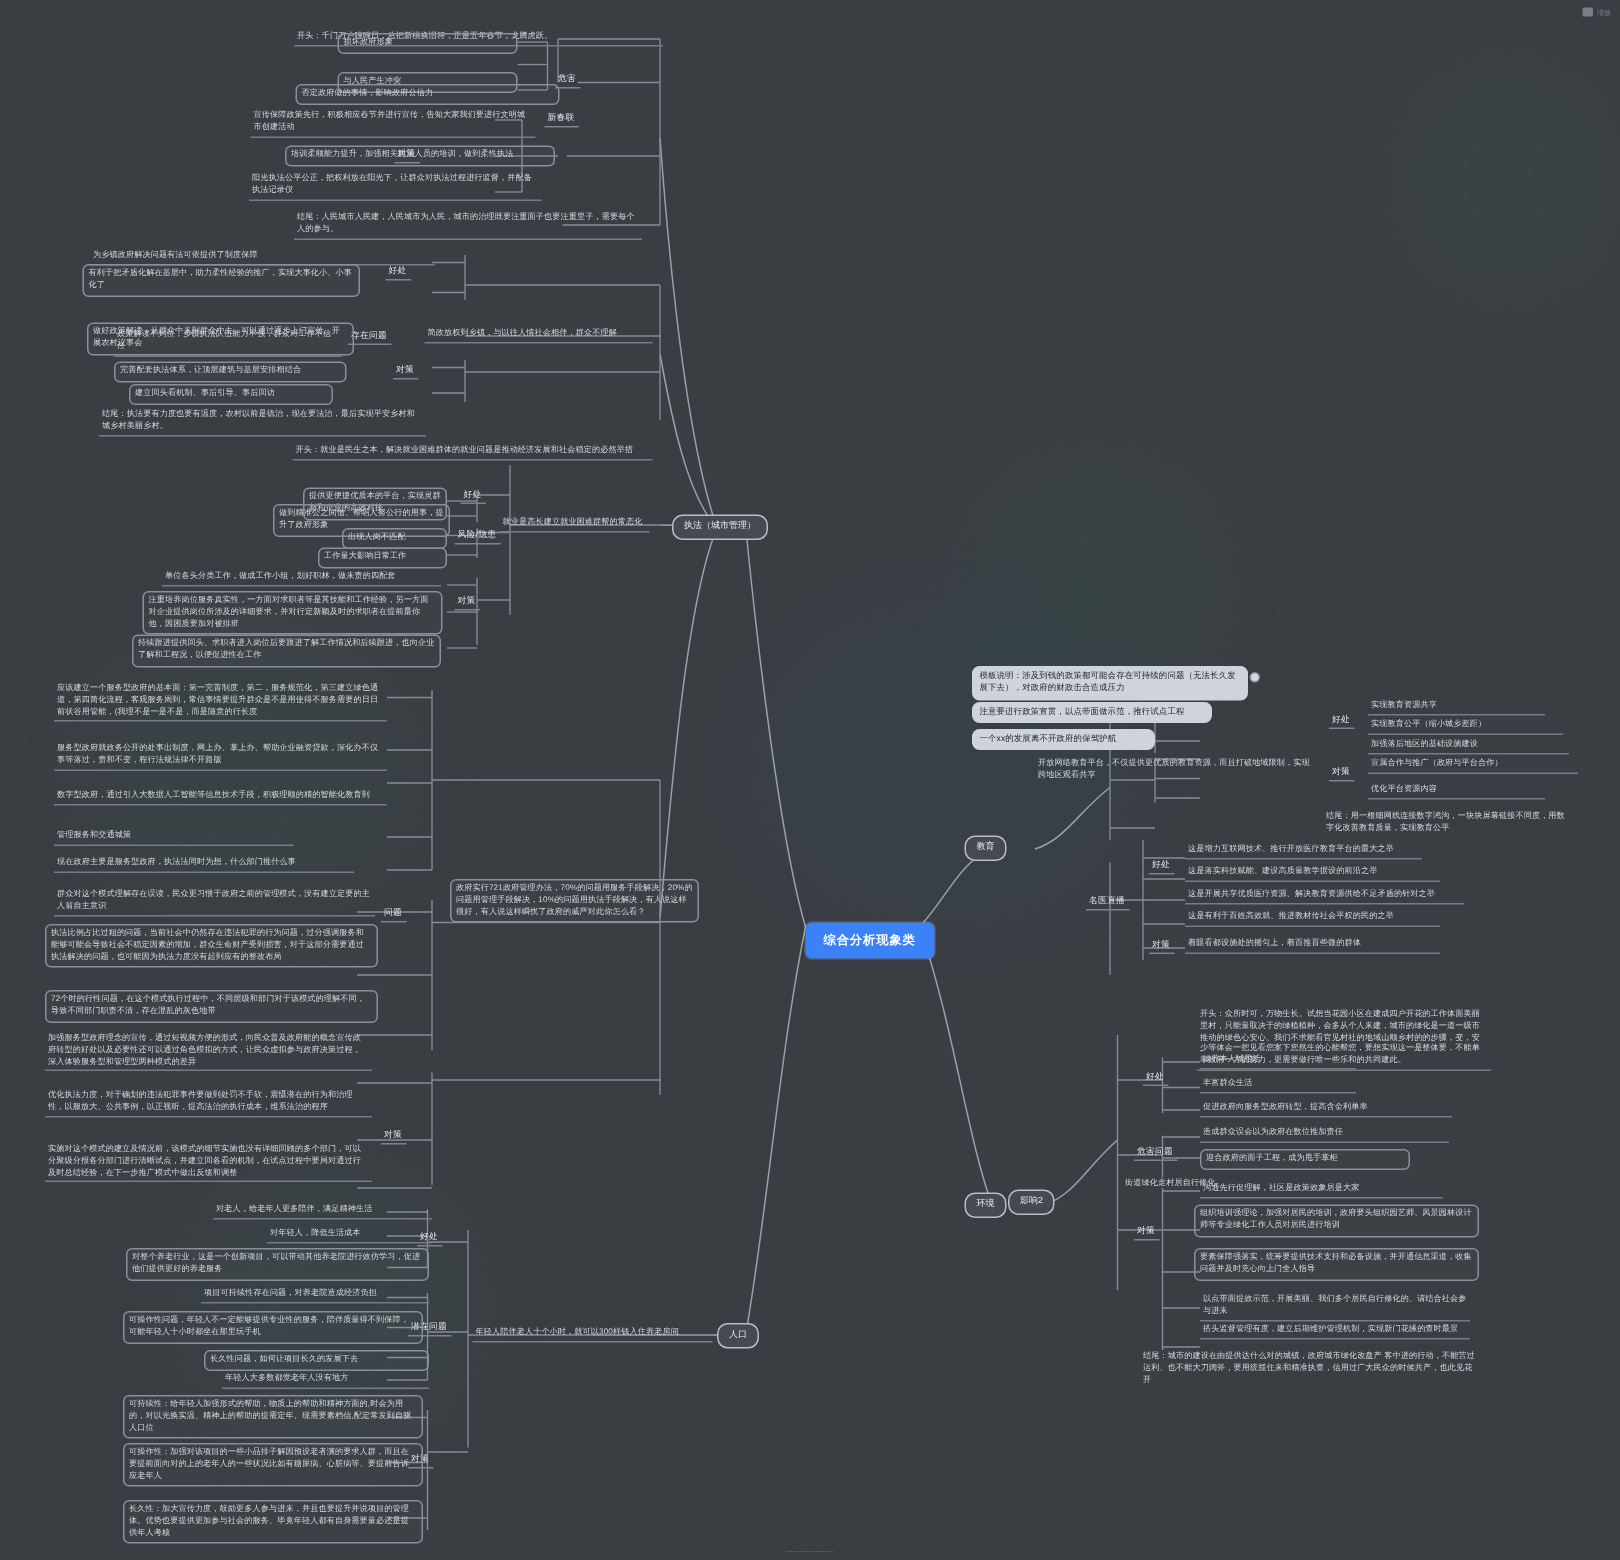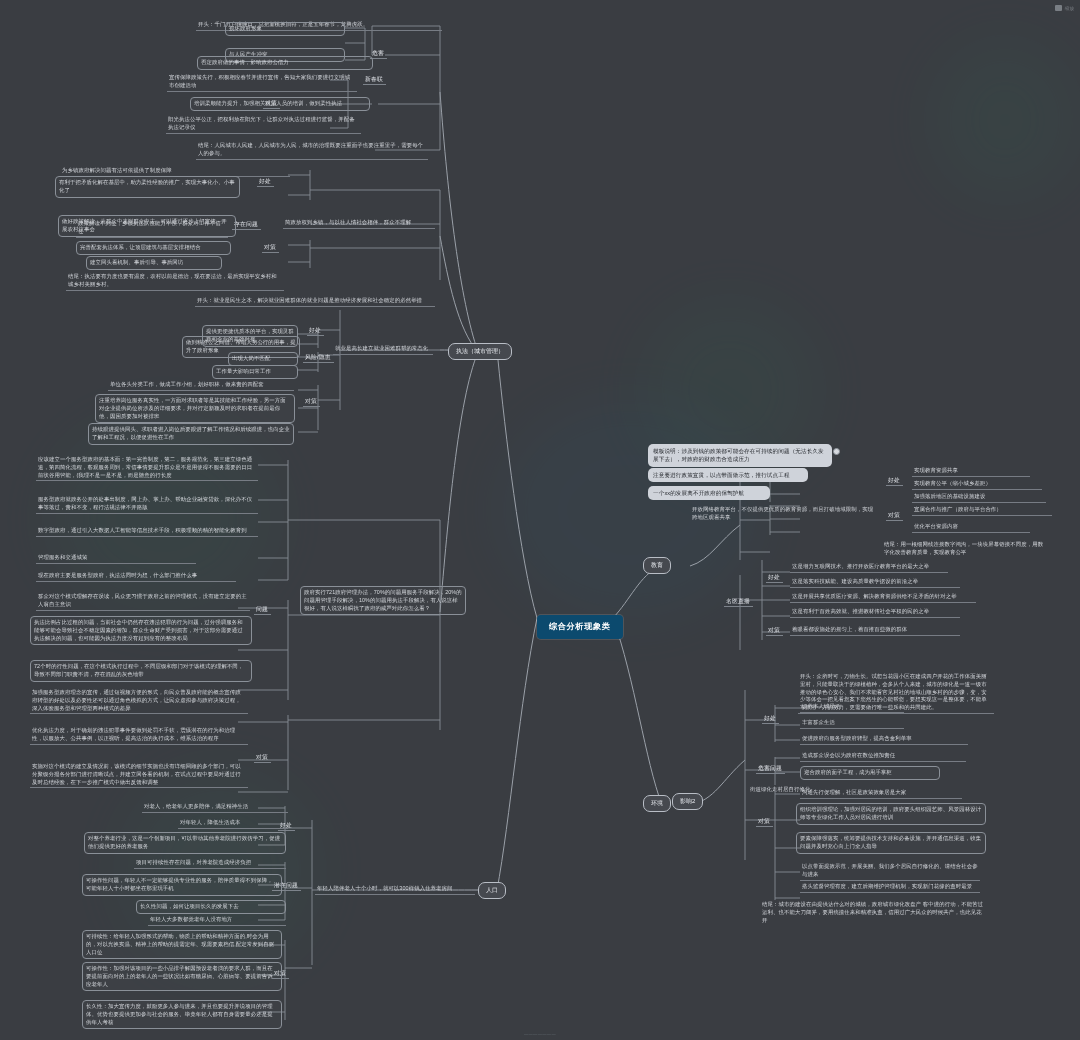--- a/index.html
+++ b/index.html
@@ -53,21 +53,21 @@
     background:#46494f;color:#e9ecf1;
     font-size:6px;padding:3px 7px;text-align:center;white-space:nowrap;
   }
   
   .note{
     background:#cfd3da;color:#23262b;border-radius:5px;
     font-size:5.6px;padding:3px 5px;letter-spacing:.1px;line-height:1.5;
   }
   
   .root{
-    background:#0c4a6e;color:#ffffff;border-radius:4px;
+    background:#3b82f6;color:#ffffff;border-radius:4px;
     font-size:8.2px;font-weight:bold;letter-spacing:.6px;
     padding:6px 12px;text-align:center;white-space:nowrap;
     box-shadow:0 0 0 1px rgba(255,255,255,.12);
   }
   .collapse-dot{
     width:7px;height:7px;border-radius:50%;
     background:#d6d9de;border:1px solid #8d939b;
   }
   .topright{
     position:absolute;right:6px;top:5px;display:flex;gap:3px;align-items:center;

